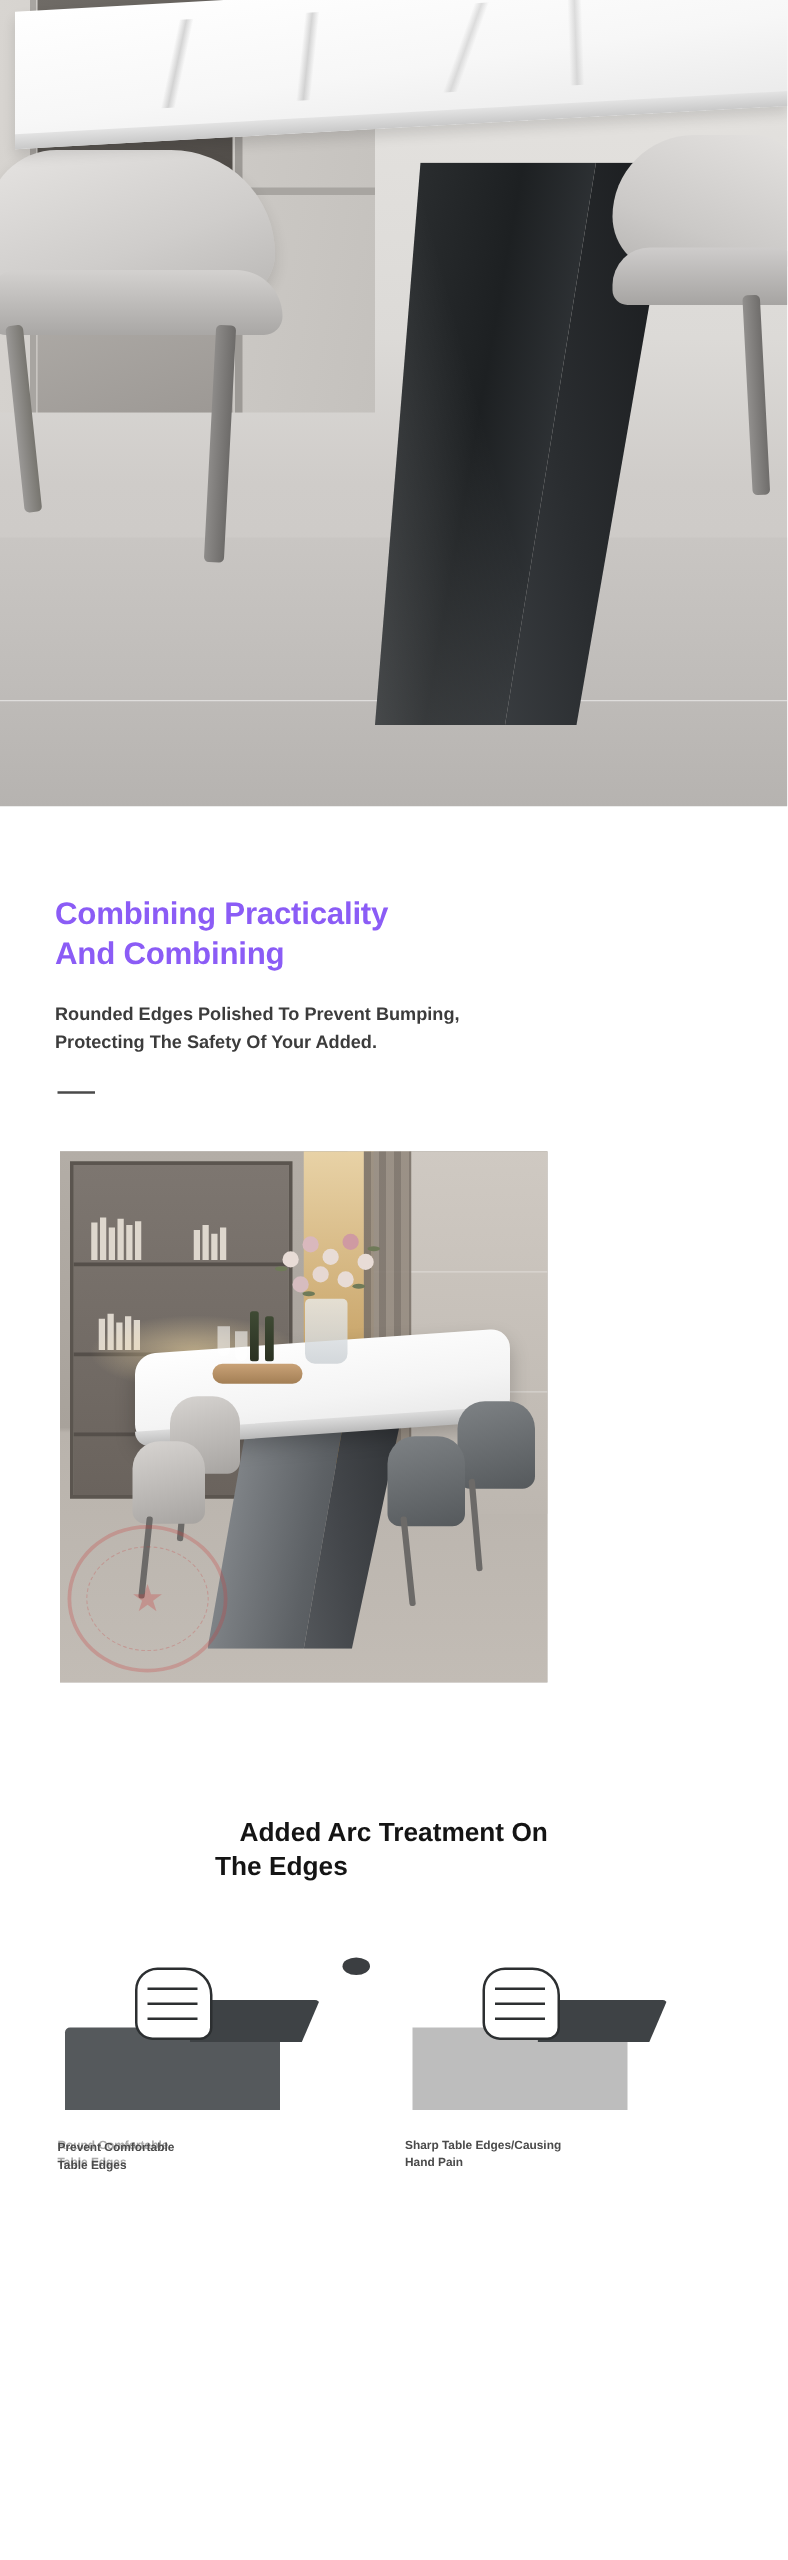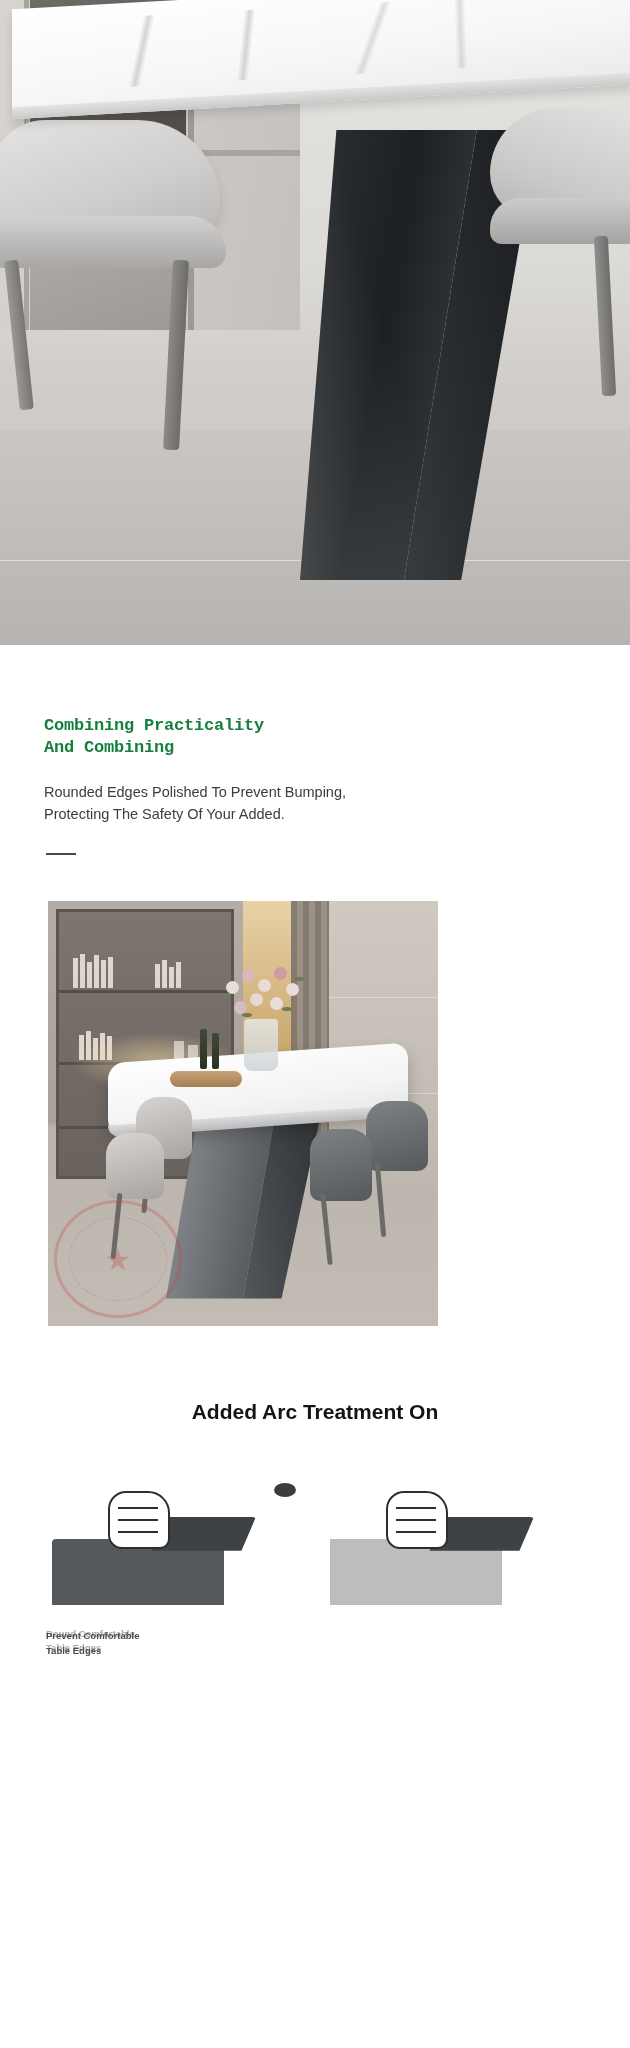--- a/index.html
+++ b/index.html
@@ -152,31 +152,30 @@
   }
   .hero .chair-r .leg1 {
     position: absolute; right: 28px; top: 128px; width: 14px; height: 160px;
     background: linear-gradient(90deg, #918f8d, #6f6d6b);
     transform: rotate(-3deg); border-radius: 4px;
   }
 
   
   .text-block { padding: 70px 44px 0 44px; }
   .headline {
-    font-size: 17px;
+    font-size: 25px;
     font-weight: bold;
-    color: #15803d;
+    color: #8b5cf6;
     line-height: 1.28;
     letter-spacing: -0.2px;
-    font-family: Liberation Mono, monospace;
   }
   .subhead {
     margin-top: 22px;
     font-size: 14.5px;
-    font-weight: normal;
+    font-weight: bold;
     color: #3c3c3c;
     line-height: 1.52;
   }
   .rule {
     width: 30px; height: 2px; background: #4a4a4a;
     margin: 28px 0 14px 2px;
   }
   .fineprint {
     font-size: 9.5px;
     color: #8d8d8d;
@@ -314,21 +313,21 @@
     font-size: 30px; color: rgba(201,61,61,.55);
   }
   .room .stamp .arc {
     position: absolute; left: 12px; top: 14px; right: 12px; bottom: 14px;
     border-radius: 50%;
     border: 1px dashed rgba(201,61,61,.45);
   }
 
   
   .headline2 {
-    margin-top: 72px;
+    margin-top: 107px;
     padding: 0 44px;
     text-align: center;
     font-size: 21px;
     font-weight: bold;
     color: #141414;
     line-height: 1.3;
   }
   .headline2 .l2 { display: block; text-align: left; padding-left: 128px; }
 
   .compare {
@@ -495,20 +494,21 @@
       <div class="clegs" style="left:276px; top:292px; height:72px; transform:rotate(-6deg)"></div>
 
       <div class="stamp">
         <div class="arc"></div>
       </div>
     </div>
   </div>
 
   <div class="headline2">
     <span>Added Arc Treatment On</span>
+    <span class="l2">The Edges</span>
   </div>
 
   <div class="compare">
 
     <div class="col">
       <div class="fig">
         <div class="slab-r"></div>
         <div class="arm"></div>
         <div class="hand">
           <i style="top:14px"></i>
@@ -530,17 +530,21 @@
     <div class="col">
       <div class="fig">
         <div class="slab-r light"></div>
         <div class="arm"></div>
         <div class="hand">
           <i style="top:14px"></i>
             <i style="top:26px"></i>
             <i style="top:38px"></i>
         </div>
       </div>
+      <div class="cap">
+        <span>Sharp Table Edges/Causing</span><br>
+        <span>Hand Pain</span>
+      </div>
     </div>
 
   </div>
 
 </div>
 
 </body></html>

